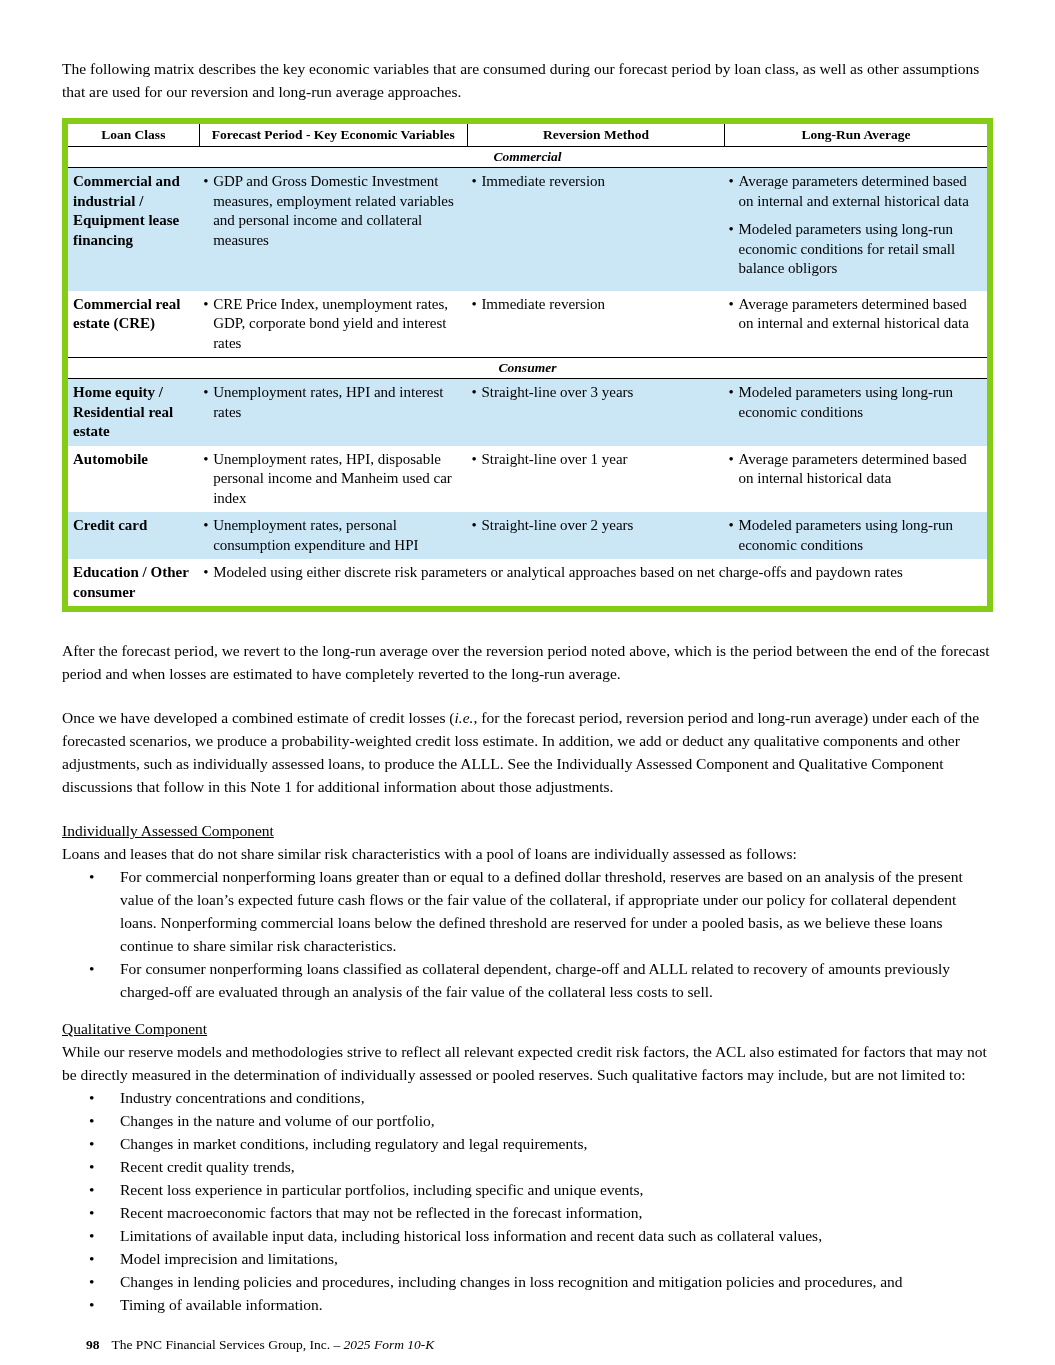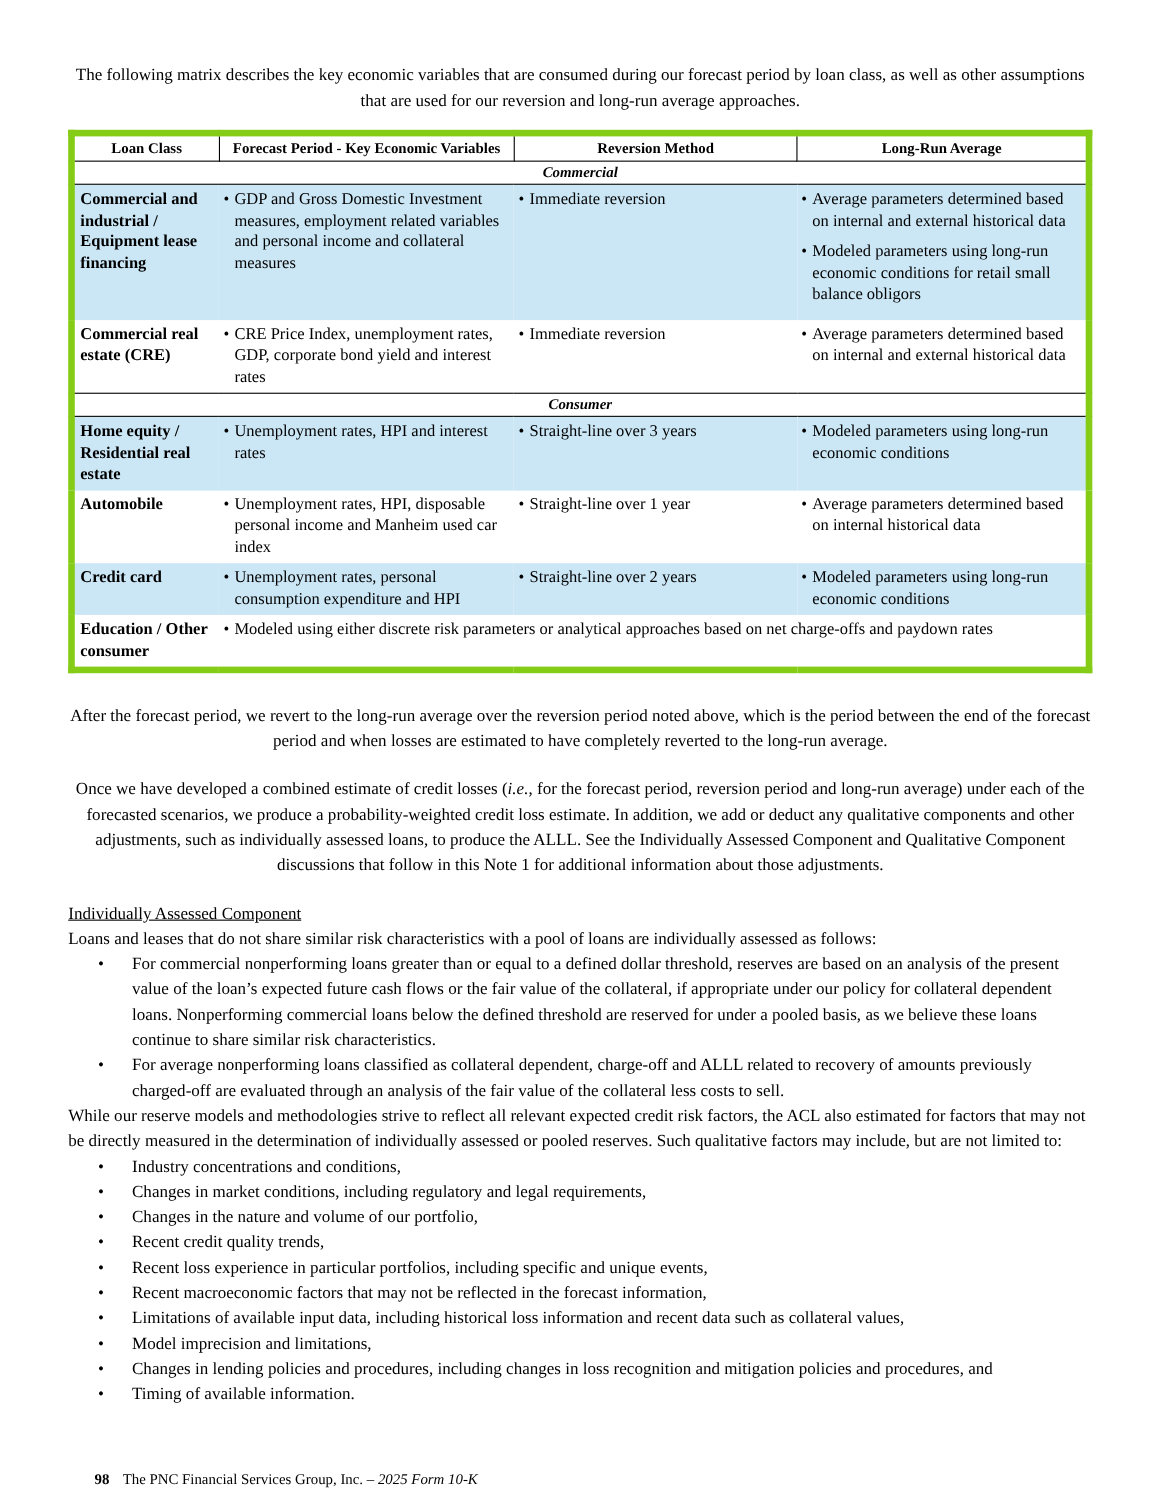--- a/index.html
+++ b/index.html
@@ -7,21 +7,21 @@
   body {
     width: 1055px; height: 1365px;
     background: #ffffff; color: #000000;
     font-family: "Liberation Serif", serif;
     font-size: 15.5px;
     position: relative;
     overflow: hidden;
   }
   .content { padding: 57px 62px 0 62px; }
 
-  p.para { margin: 0 0 21px 0; line-height: 23px; text-align: center; }
+  p.para { margin: 0 0 21px 0; line-height: 23px; }
   p.intro { margin-bottom: 15px; }
   p.lead  { margin: 0; line-height: 23px; }
 
   
   table.matrix {
     width: 100%;
     border-collapse: collapse;
     table-layout: fixed;
     margin: 0 0 27px 0;
     border: 6px solid #84cc16;
@@ -193,28 +193,29 @@
   </table>
 
   <p class="para">After the forecast period, we revert to the long-run average over the reversion period noted above, which is the period between the end of the forecast period and when losses are estimated to have completely reverted to the long-run average.</p>
 
   <p class="para"><span>Once we have developed a combined estimate of credit losses (</span><span class="it">i.e.</span><span>, for the forecast period, reversion period and long-run average) under each of the forecasted scenarios, we produce a probability-weighted credit loss estimate. In addition, we add or deduct any qualitative components and other adjustments, such as individually assessed loans, to produce the ALLL. See the Individually Assessed Component and Qualitative Component discussions that follow in this Note 1 for additional information about those adjustments.</span></p>
 
   <h3 class="section-heading">Individually Assessed Component</h3>
   <p class="lead">Loans and leases that do not share similar risk characteristics with a pool of loans are individually assessed as follows:</p>
   <ul class="blist">
     <li>For commercial nonperforming loans greater than or equal to a defined dollar threshold, reserves are based on an analysis of the present value of the loan’s expected future cash flows or the fair value of the collateral, if appropriate under our policy for collateral dependent loans. Nonperforming commercial loans below the defined threshold are reserved for under a pooled basis, as we believe these loans continue to share similar risk characteristics.</li>
-    <li>For average nonperforming loans classified as collateral dependent, charge-off and ALLL related to recovery of amounts previously charged-off are evaluated through an analysis of the fair value of the collateral less costs to sell.</li>
+    <li>For consumer nonperforming loans classified as collateral dependent, charge-off and ALLL related to recovery of amounts previously charged-off are evaluated through an analysis of the fair value of the collateral less costs to sell.</li>
   </ul>
 
+  <h3 class="section-heading">Qualitative Component</h3>
   <p class="lead">While our reserve models and methodologies strive to reflect all relevant expected credit risk factors, the ACL also estimated for factors that may not be directly measured in the determination of individually assessed or pooled reserves. Such qualitative factors may include, but are not limited to:</p>
   <ul class="blist">
     <li>Industry concentrations and conditions,</li>
+    <li>Changes in the nature and volume of our portfolio,</li>
     <li>Changes in market conditions, including regulatory and legal requirements,</li>
-    <li>Changes in the nature and volume of our portfolio,</li>
     <li>Recent credit quality trends,</li>
     <li>Recent loss experience in particular portfolios, including specific and unique events,</li>
     <li>Recent macroeconomic factors that may not be reflected in the forecast information,</li>
     <li>Limitations of available input data, including historical loss information and recent data such as collateral values,</li>
     <li>Model imprecision and limitations,</li>
     <li>Changes in lending policies and procedures, including changes in loss recognition and mitigation policies and procedures, and</li>
     <li>Timing of available information.</li>
   </ul>
 
 </div>

